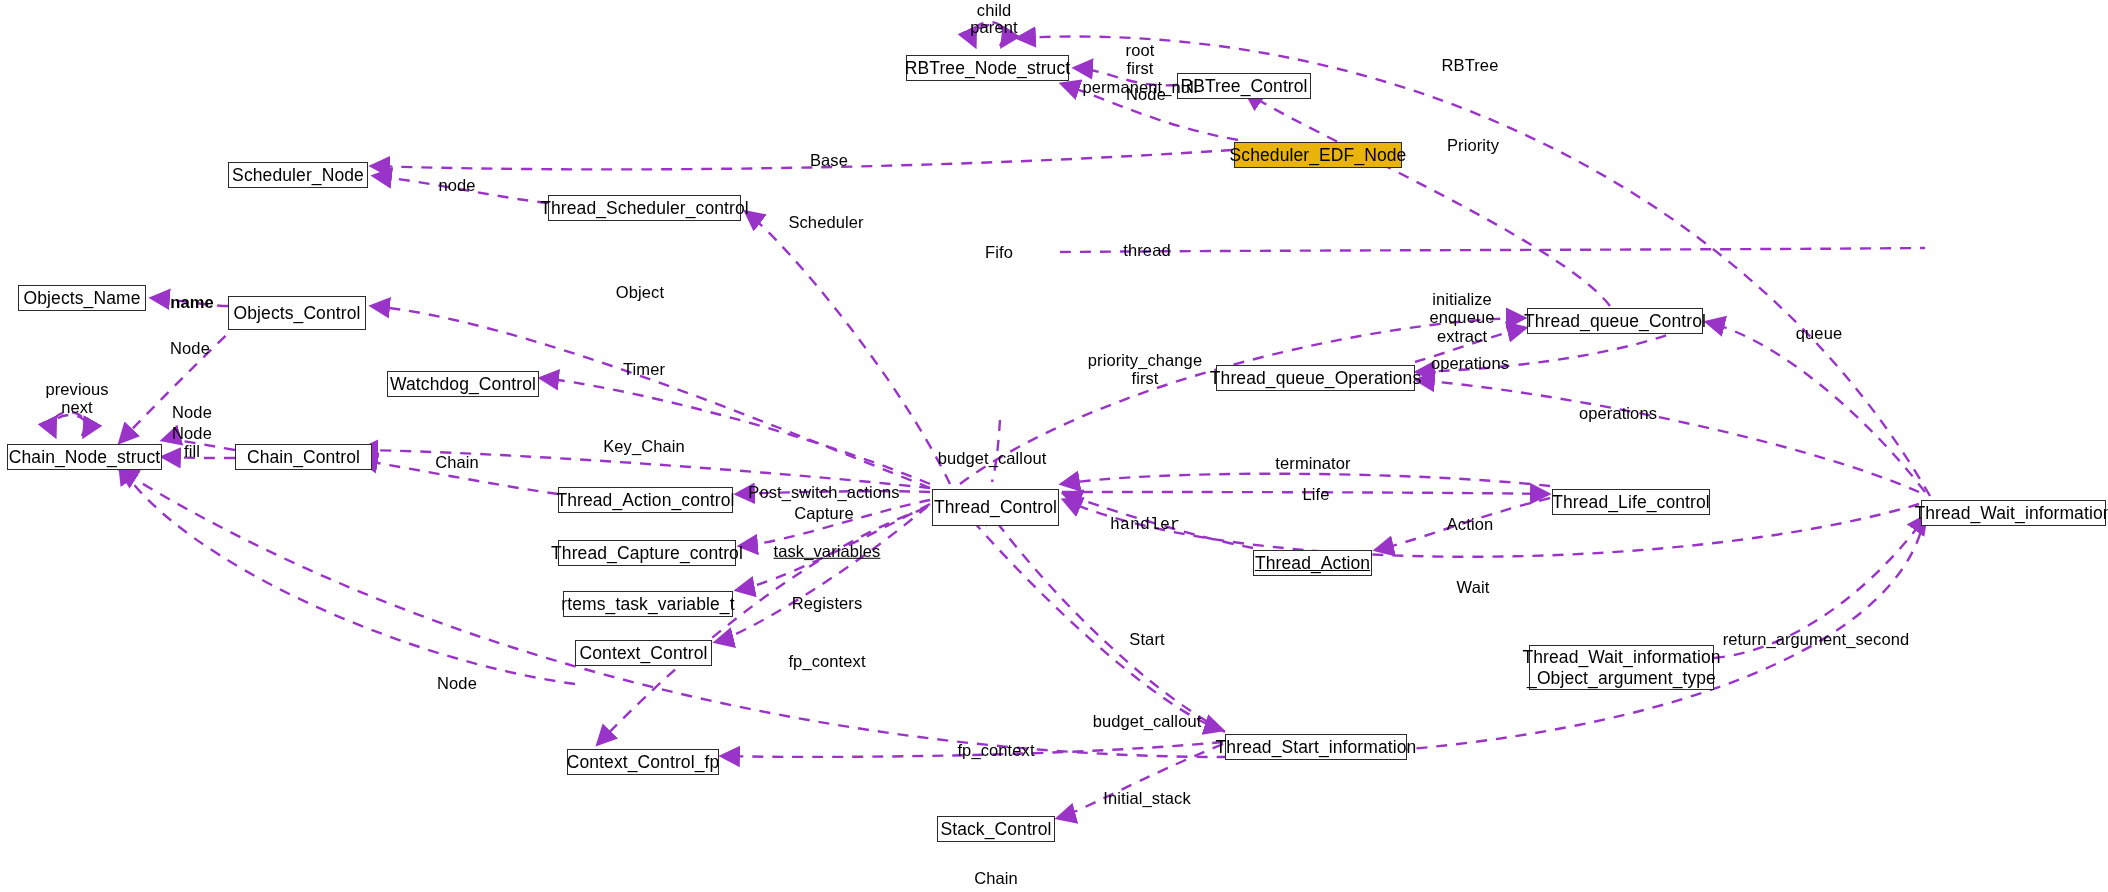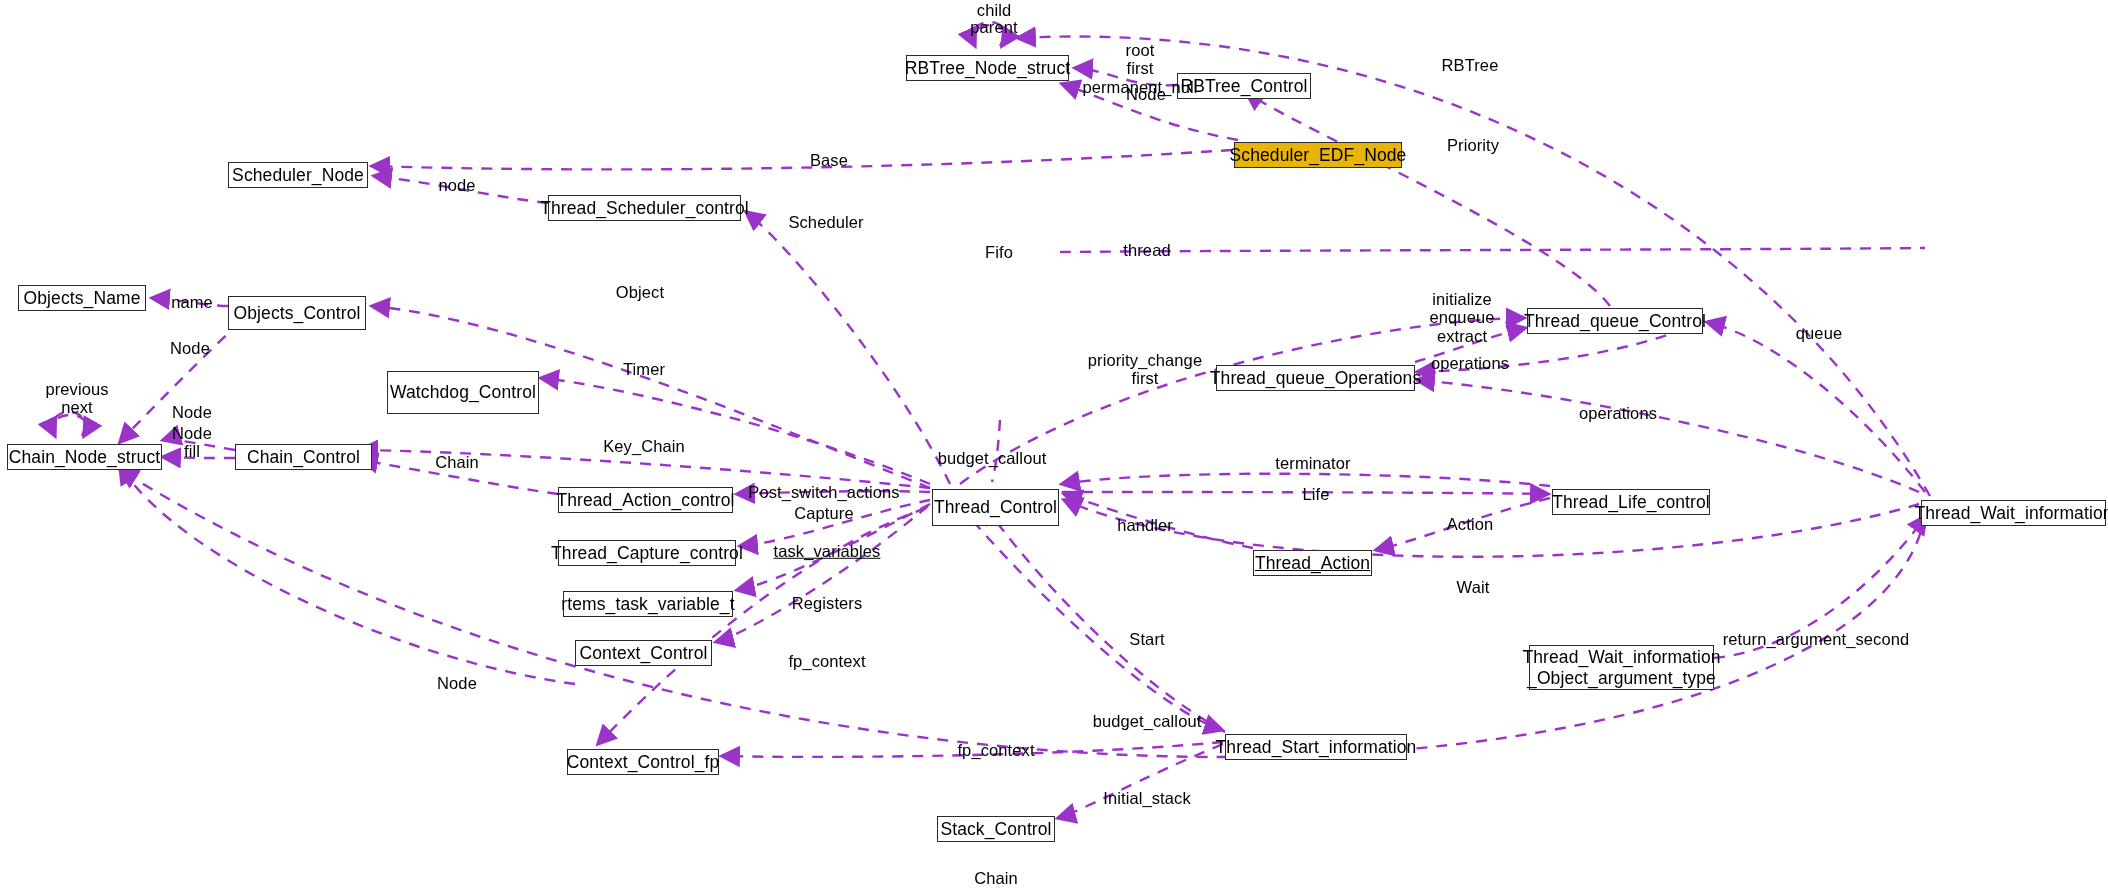--- a/index.html
+++ b/index.html
@@ -155,21 +155,21 @@
   </svg>
 
   <div class="node" style="left:906px;top:55px;width:163px;height:26px;"><span>RBTree_Node_struct</span></div>
   <div class="node" style="left:1177px;top:73px;width:134px;height:26px;"><span>RBTree_Control</span></div>
   <div class="node highlight" style="left:1234px;top:142px;width:168px;height:26px;"><span>Scheduler_EDF_Node</span></div>
   <div class="node" style="left:228px;top:162px;width:140px;height:26px;"><span>Scheduler_Node</span></div>
   <div class="node" style="left:548px;top:195px;width:193px;height:26px;"><span>Thread_Scheduler_control</span></div>
   <div class="node" style="left:18px;top:285px;width:128px;height:26px;"><span>Objects_Name</span></div>
   <div class="node" style="left:228px;top:296px;width:138px;height:34px;"><span>Objects_Control</span></div>
   <div class="node" style="left:1527px;top:308px;width:176px;height:26px;"><span>Thread_queue_Control</span></div>
-  <div class="node" style="left:387px;top:371px;width:152px;height:43px;"><span>Watchdog_Control</span></div>
+  <div class="node" style="left:387px;top:371px;width:152px;height:26px;"><span>Watchdog_Control</span></div>
   <div class="node" style="left:1216px;top:365px;width:199px;height:26px;"><span>Thread_queue_Operations</span></div>
   <div class="node" style="left:7px;top:444px;width:155px;height:26px;"><span>Chain_Node_struct</span></div>
   <div class="node" style="left:235px;top:444px;width:137px;height:26px;"><span>Chain_Control</span></div>
   <div class="node" style="left:558px;top:487px;width:175px;height:26px;"><span>Thread_Action_control</span></div>
   <div class="node" style="left:932px;top:489px;width:127px;height:37px;"><span>Thread_Control</span></div>
   <div class="node" style="left:1552px;top:489px;width:158px;height:26px;"><span>Thread_Life_control</span></div>
   <div class="node" style="left:1921px;top:500px;width:185px;height:26px;"><span>Thread_Wait_information</span></div>
   <div class="node" style="left:558px;top:540px;width:178px;height:26px;"><span>Thread_Capture_control</span></div>
   <div class="node" style="left:1253px;top:550px;width:119px;height:26px;text-decoration:underline;"><span>Thread_Action</span></div>
   <div class="node" style="left:563px;top:591px;width:170px;height:26px;"><span>rtems_task_variable_t</span></div>
@@ -187,21 +187,21 @@
 permanent_null</div>
   <div class="edge-label" style="left:1146px;top:94px;">Node</div>
   <div class="edge-label" style="left:1470px;top:65px;">RBTree</div>
   <div class="edge-label" style="left:1473px;top:145px;">Priority</div>
   <div class="edge-label" style="left:829px;top:160px;">Base</div>
   <div class="edge-label" style="left:457px;top:185px;">node</div>
   <div class="edge-label" style="left:826px;top:222px;">Scheduler</div>
   <div class="edge-label" style="left:999px;top:252px;">Fifo</div>
   <div class="edge-label" style="left:1147px;top:250px;">thread</div>
   <div class="edge-label" style="left:640px;top:292px;">Object</div>
-  <div class="edge-label" style="left:192px;top:302px;">name</div>
+  <div class="edge-label" style="left:192px;top:302px;font-weight:bold;">name</div>
   <div class="edge-label" style="left:190px;top:348px;">Node</div>
   <div class="edge-label" style="left:1462px;top:318px;">initialize
 enqueue
 extract</div>
   <div class="edge-label" style="left:1819px;top:333px;">queue</div>
   <div class="edge-label" style="left:644px;top:369px;">Timer</div>
   <div class="edge-label" style="left:1145px;top:369px;">priority_change
 first</div>
   <div class="edge-label" style="left:1470px;top:363px;">operations</div>
   <div class="edge-label" style="left:77px;top:398px;">previous
@@ -210,21 +210,21 @@
   <div class="edge-label" style="left:192px;top:442px;">Node
 fill</div>
   <div class="edge-label" style="left:1618px;top:413px;">operations</div>
   <div class="edge-label" style="left:644px;top:446px;">Key_Chain</div>
   <div class="edge-label" style="left:457px;top:462px;">Chain</div>
   <div class="edge-label" style="left:1313px;top:463px;">terminator</div>
   <div class="edge-label" style="left:992px;top:458px;">budget_callout</div>
   <div class="edge-label" style="left:824px;top:492px;">Post_switch_actions</div>
   <div class="edge-label" style="left:1316px;top:494px;">Life</div>
   <div class="edge-label" style="left:824px;top:513px;">Capture</div>
-  <div class="edge-label" style="left:1145px;top:525px;">handler</div>
+  <div class="edge-label" style="left:1145px;top:525px;font-family:Liberation Mono, monospace;">handler</div>
   <div class="edge-label" style="left:1470px;top:524px;">Action</div>
   <div class="edge-label" style="left:827px;top:551px;text-decoration:underline;">task_variables</div>
   <div class="edge-label" style="left:1473px;top:587px;">Wait</div>
   <div class="edge-label" style="left:827px;top:603px;">Registers</div>
   <div class="edge-label" style="left:1816px;top:639px;">return_argument_second</div>
   <div class="edge-label" style="left:1147px;top:639px;">Start</div>
   <div class="edge-label" style="left:827px;top:661px;">fp_context</div>
   <div class="edge-label" style="left:457px;top:683px;">Node</div>
   <div class="edge-label" style="left:1147px;top:721px;">budget_callout</div>
   <div class="edge-label" style="left:996px;top:750px;">fp_context</div>

